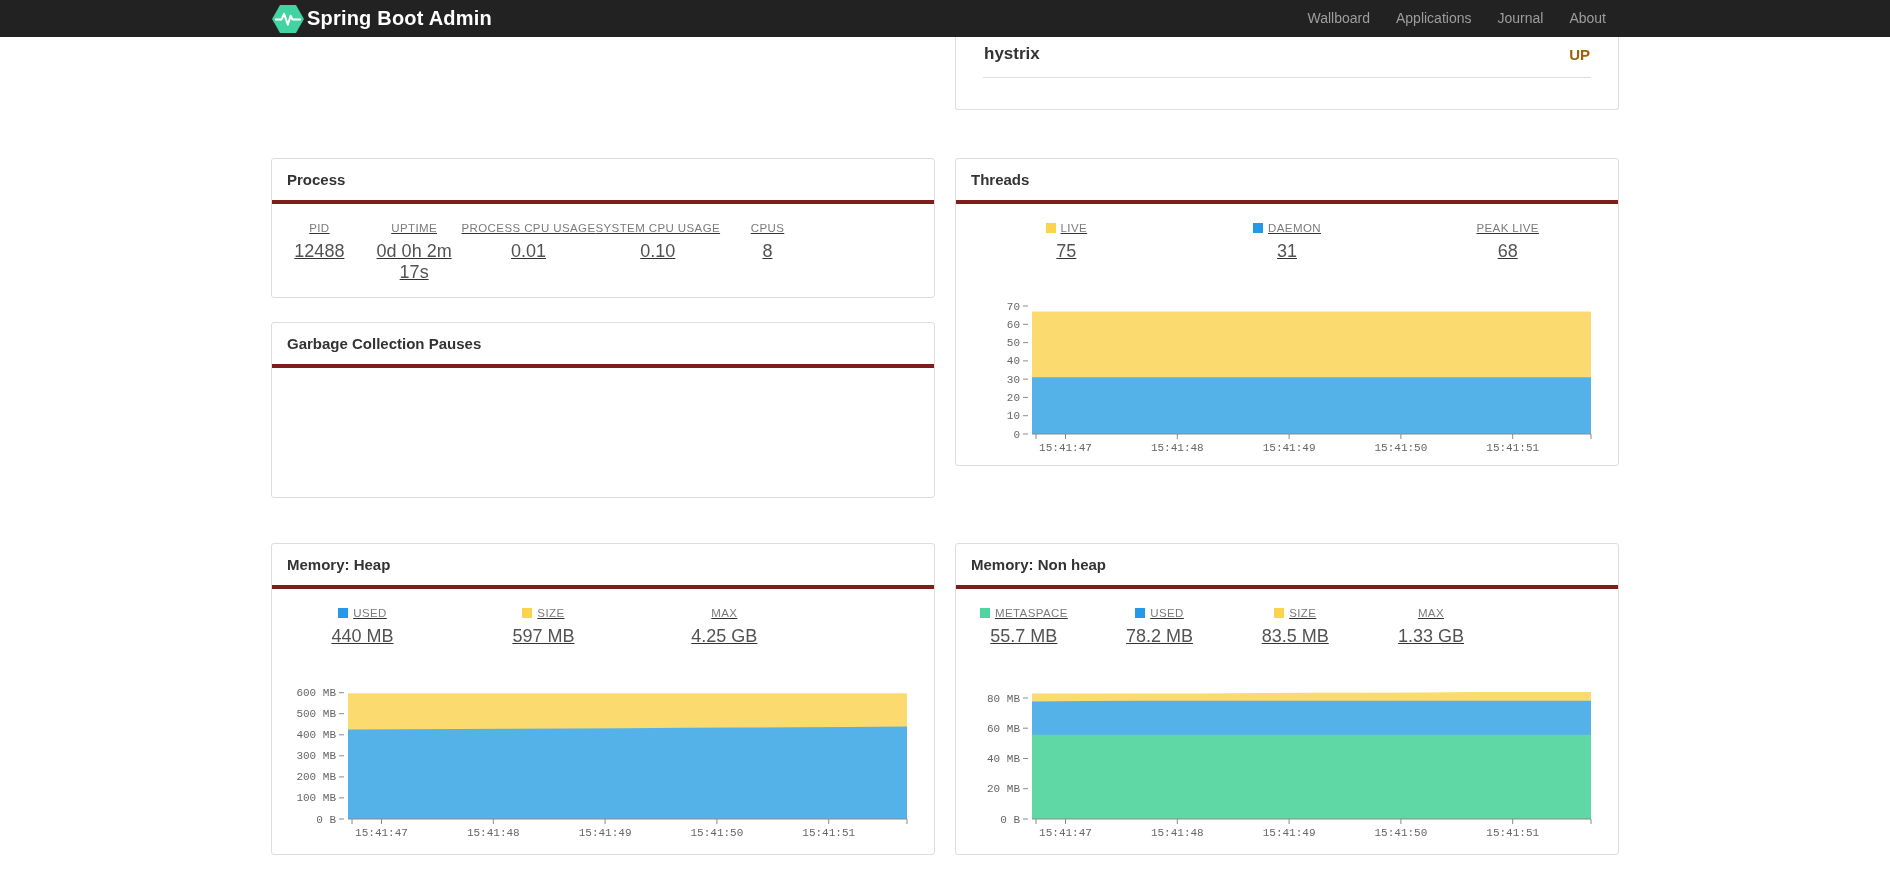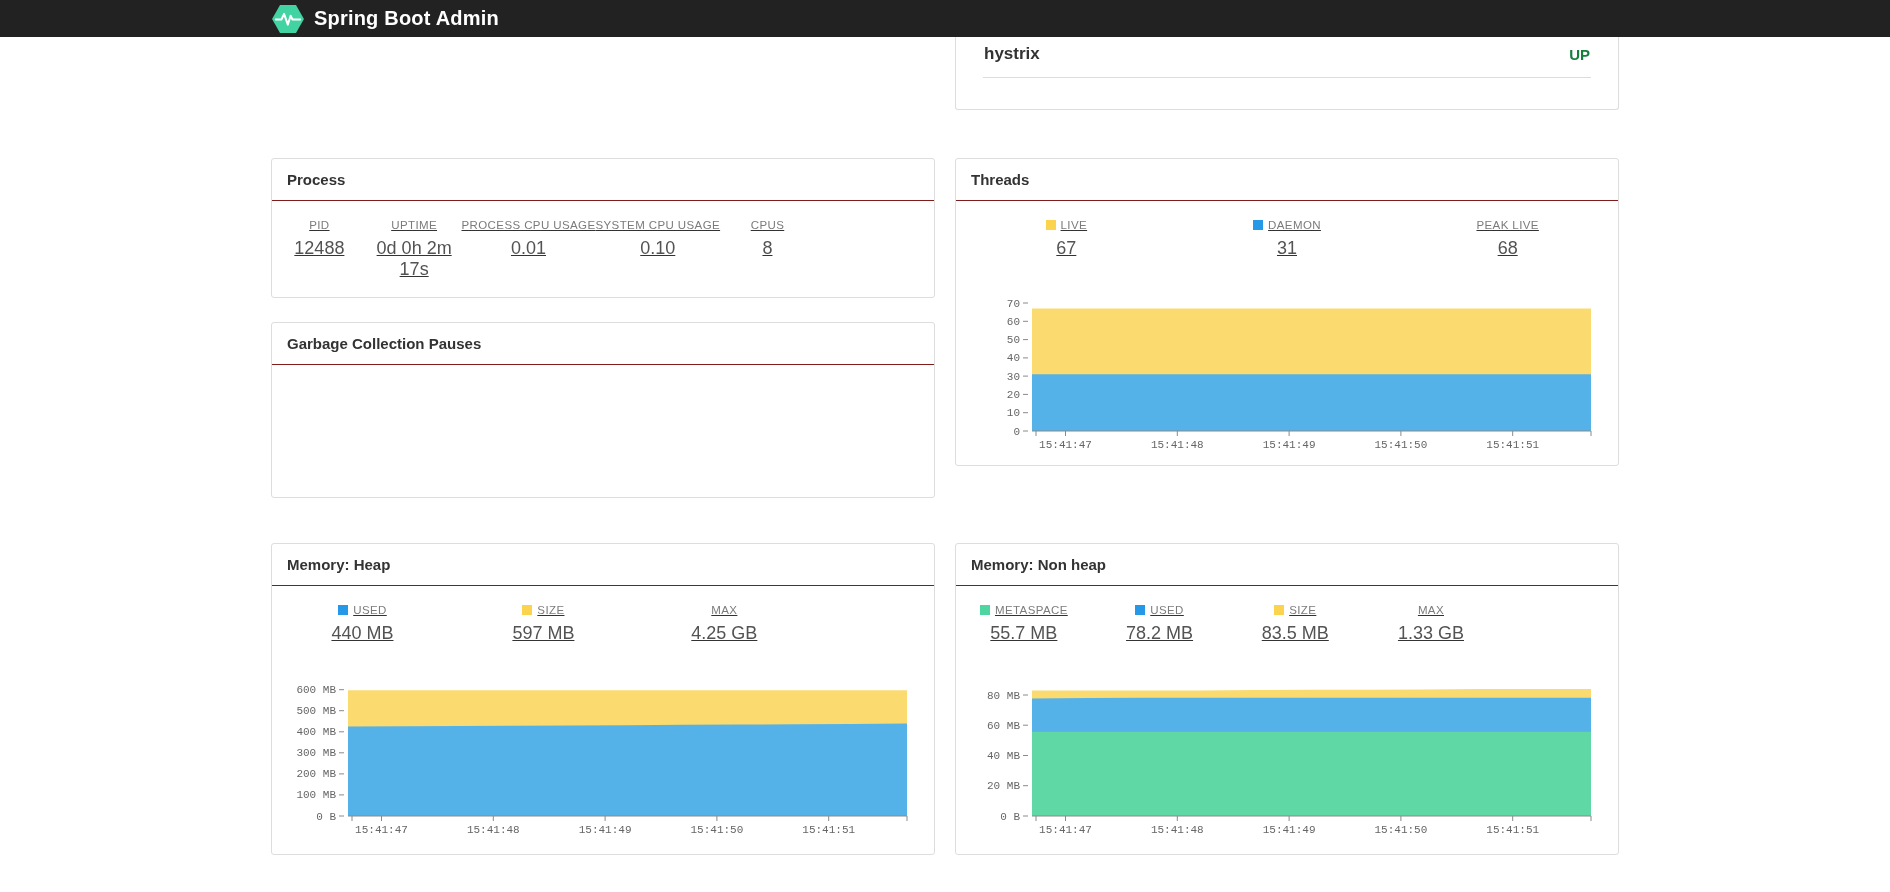--- a/index.html
+++ b/index.html
@@ -3,35 +3,35 @@
 <meta charset="utf-8">
 <style>
   * { margin:0; padding:0; box-sizing:border-box; }
   html,body { background:#fff; width:1890px; height:892px; overflow:hidden;
               font-family:"Liberation Sans", sans-serif; color:#333; }
 
   
   .navbar { height:37px; background:#222; width:100%; }
   .nav-inner { width:1378px; margin:0 auto; padding:0 15px; height:100%;
                display:flex; align-items:center; justify-content:space-between; }
-  .brand { display:flex; align-items:center; gap:9px; text-decoration:none; cursor:pointer; }
+  .brand { display:flex; align-items:center; gap:2px; text-decoration:none; cursor:pointer; }
   .brand-logo { width:34px; height:30px; display:block; }
   .brand-text { color:#fff; font-size:20px; font-weight:bold; letter-spacing:.2px; }
   .nav-links { list-style:none; display:flex; align-items:center; height:100%; }
   .nav-links li { color:#9d9d9d; font-size:14px; padding:0 13px; cursor:pointer; line-height:37px; }
 
   
   .container { width:1378px; margin:0 auto; padding:0 15px; }
   .row { display:flex; gap:20px; }
   .col { flex:1 1 0; min-width:0; }
 
   
   .card { background:#fff; border:1px solid #ddd; border-radius:3px; }
   .card-header { padding:12px 15px; font-size:15px; font-weight:bold; color:#333;
-                 border-bottom:1px solid #7f1d1d; }
+                 border-bottom:4px solid #7f1d1d; }
 
   
   .card-clipped { border-top:none; border-radius:0 0 3px 3px; height:73px; overflow:hidden; }
   .health-row { margin:0 27px; padding:7px 1px 13px; border-bottom:1px solid #ddd;
                 display:flex; justify-content:space-between; align-items:center; }
   .health-name { font-size:17px; font-weight:bold; color:#333; }
   .status-up { font-size:15px; font-weight:bold; }
 
   
   .metrics { display:flex; padding:18px 0 24px;text-decoration:underline; }
@@ -59,32 +59,38 @@
 
 <nav class="navbar">
   <div class="nav-inner">
     <a class="brand">
       <svg class="brand-logo" viewBox="0 0 36 32">
         <polygon points="9.5,1 26.5,1 35,16 26.5,31 9.5,31 1,16" fill="#42d3a2"></polygon>
         <polyline points="5,16.5 11,16.5 13.8,10.5 17.8,22 20.8,12.5 22.8,16.5 31,16.5" fill="none" stroke="#ffffff" stroke-width="2.1" stroke-linejoin="round" stroke-linecap="round"></polyline>
       </svg>
       <span class="brand-text">Spring Boot Admin</span>
     </a>
+    <ul class="nav-links">
+      <li>Wallboard</li>
+      <li>Applications</li>
+      <li>Journal</li>
+      <li>About</li>
+    </ul>
   </div>
 </nav>
 
 <main class="container">
 
   <div class="row">
     <div class="col"></div>
     <div class="col">
       <section class="card card-clipped">
         <div class="health-row">
           <span class="health-name">hystrix</span>
-          <span class="status-up" style="color: #15803d;">UP</span>
+          <span class="status-up" style="color: #a16207;">UP</span>
         </div>
       </section>
     </div>
   </div>
 
   <div class="row gap-row2">
     <div class="col">
       <section class="card card-process">
         <header class="card-header">Process</header>
         <div class="metrics narrow">
@@ -115,21 +121,21 @@
         <header class="card-header">Garbage Collection Pauses</header>
       </section>
     </div>
 
     <div class="col">
       <section class="card card-threads">
         <header class="card-header">Threads</header>
         <div class="metrics">
           <div class="metric">
             <div class="metric-label"><span class="swatch" style="background: rgb(252, 211, 79);"></span><span>LIVE</span></div>
-            <div class="metric-value">67</div>
+            <div class="metric-value">75</div>
           </div>
           <div class="metric">
             <div class="metric-label"><span class="swatch" style="background: rgb(38, 152, 232);"></span><span>DAEMON</span></div>
             <div class="metric-value">31</div>
           </div>
           <div class="metric">
             <div class="metric-label">PEAK LIVE</div>
             <div class="metric-value">68</div>
           </div>
         </div>

